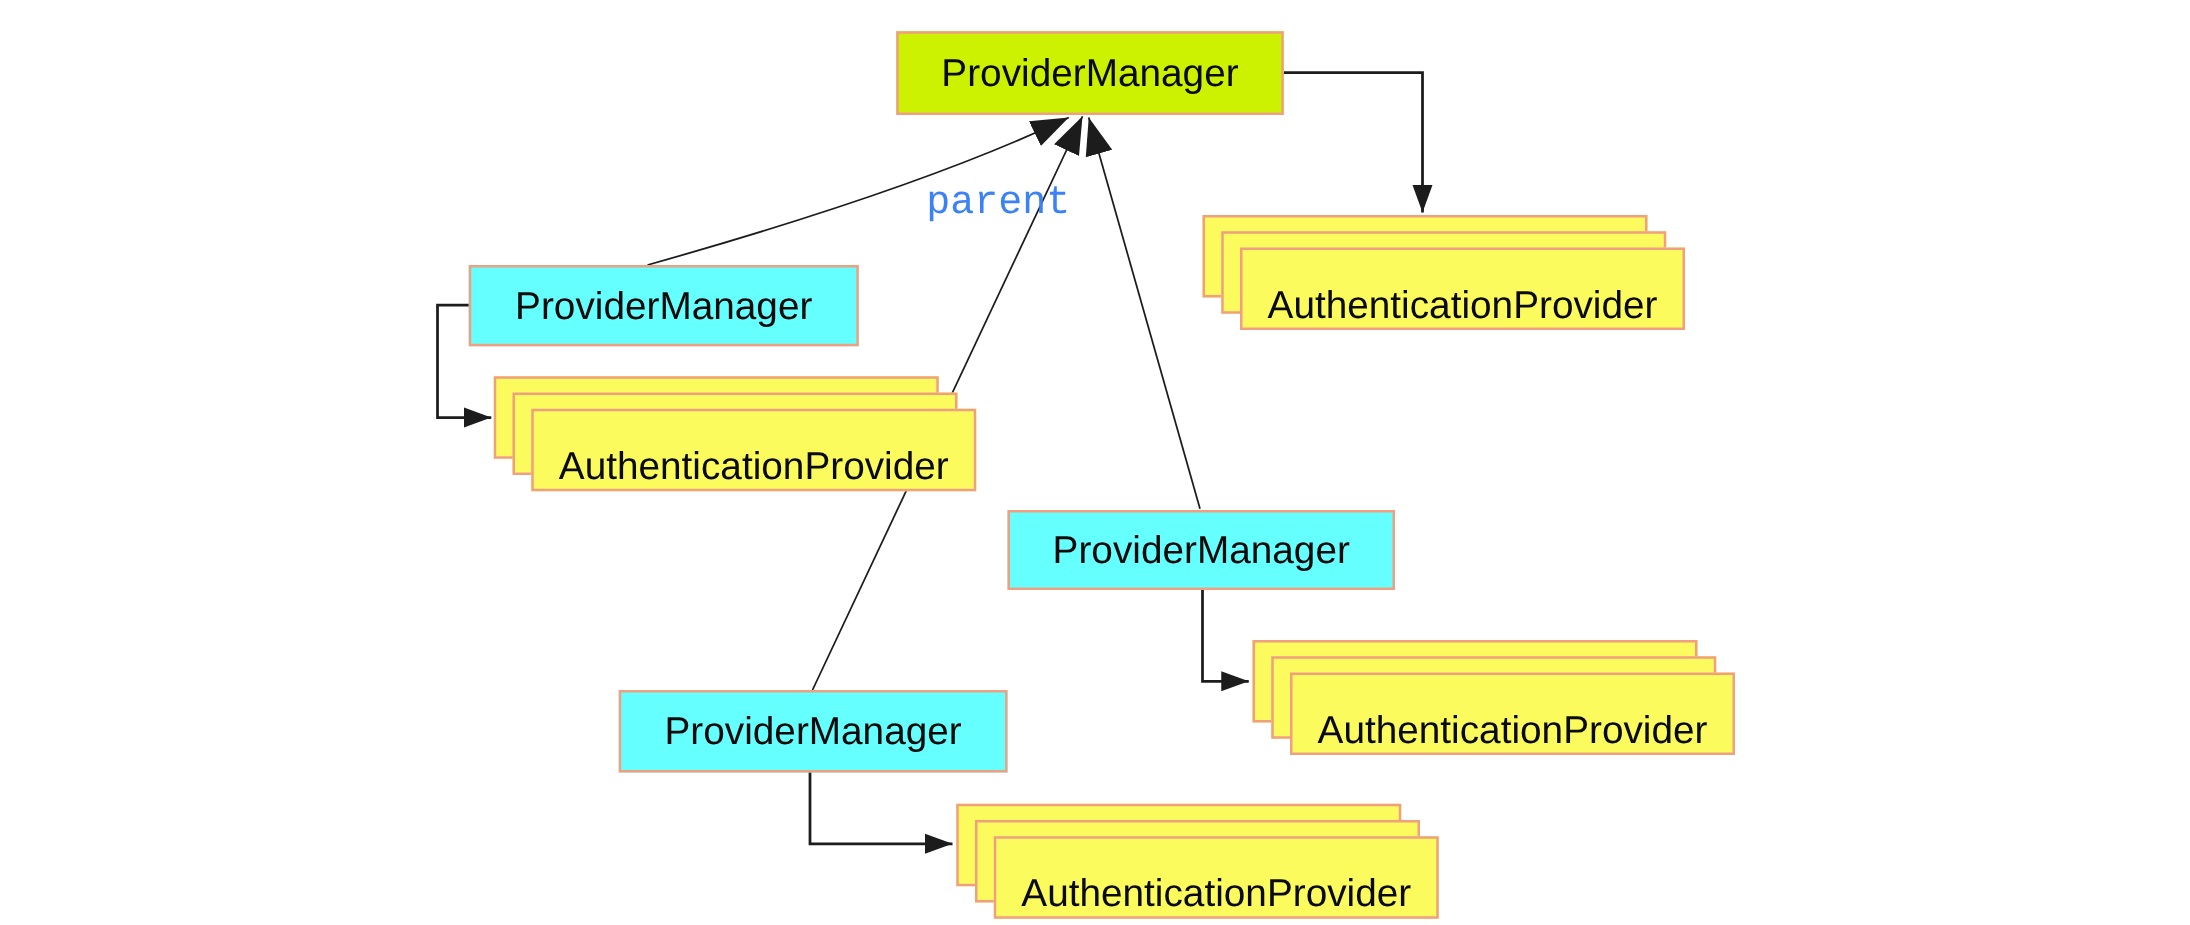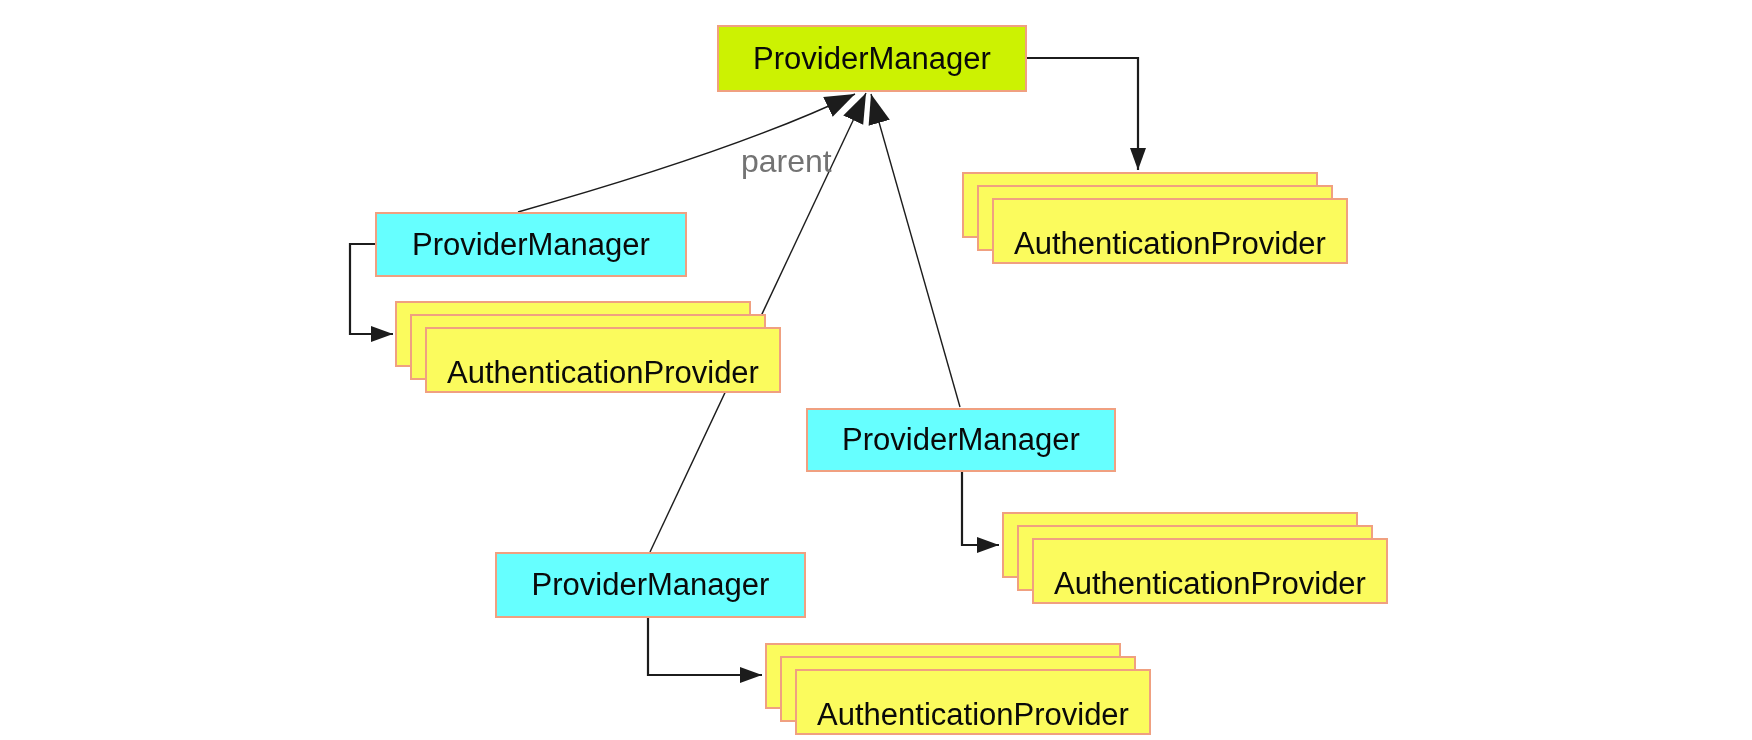--- a/index.html
+++ b/index.html
@@ -37,22 +37,23 @@
     border:2px solid var(--box-border);
     display:flex;align-items:flex-end;justify-content:center;
     font-size:31px;color:#0a0a0a;
     white-space:nowrap;
   }
   .card.c0{left:0;top:0;}
   .card.c1{left:15px;top:13px;}
   .card.c2{left:30px;top:26px;}
   .edge-label{
     position:absolute;
-    font-size:32px;color:#737373;
+    font-size:32px;color:#3b82f6;
     white-space:nowrap;
+    font-family:Liberation Mono, monospace;
   }
   .parent-line{fill:none;stroke:var(--wire);stroke-width:1.4px;}
   .elbow-line{fill:none;stroke:var(--wire);stroke-width:2.2px;}
   marker path{fill:var(--wire);}
 </style>
 </head>
 <body>
 
 <div class="stage">
 

